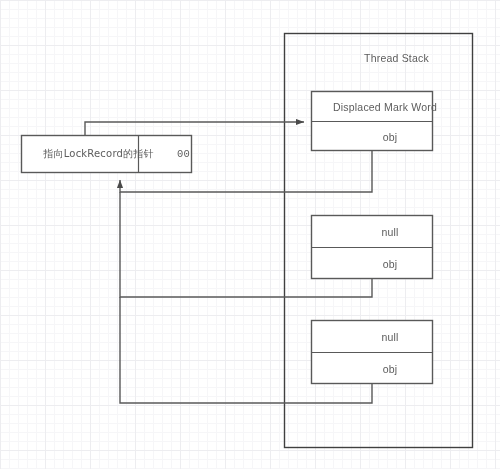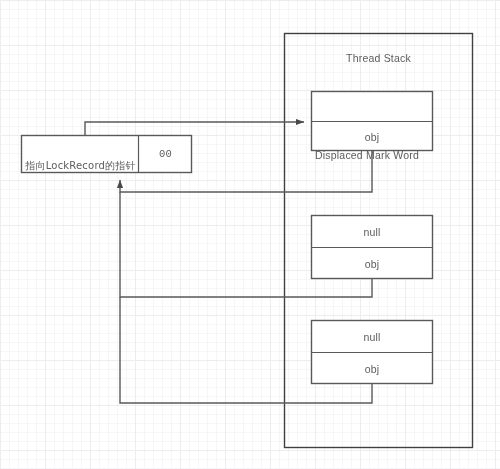--- a/index.html
+++ b/index.html
@@ -23,20 +23,21 @@
   }
   #diagram{position:absolute;left:0;top:0;width:500px;height:469px;}
   .node-label{
     position:absolute;
     display:flex;align-items:center;justify-content:center;
     color:#5c5c5c;
     font-size:10.5px;
     letter-spacing:.2px;
     white-space:nowrap;
     pointer-events:none;
+    padding-left:18px;
   }
   .cjk{font-family:"DejaVu Sans","Liberation Sans",sans-serif;font-size:10px;}
 </style>
 </head>
 <body>
 
 <div id="canvas"></div>
 
 <svg id="diagram" viewBox="0 0 500 469" xmlns="http://www.w3.org/2000/svg">
   <defs>
@@ -74,23 +75,23 @@
 
   <path d="M372,150.5 L372,192 L120,192 L120,180" fill="none" stroke="#595959" stroke-width="1.4" marker-end="url(#arrowU)"></path>
 
   <path d="M372,278.5 L372,297 L120,297 L120,192" fill="none" stroke="#595959" stroke-width="1.4"></path>
 
   <path d="M372,383.5 L372,403 L120,403 L120,297" fill="none" stroke="#595959" stroke-width="1.4"></path>
 </svg>
 
 <div class="node-label" style="left:284px;top:50px;width:189px;height:16px;">Thread Stack</div>
 
-<div class="node-label" style="left:311px;top:92px;width:112px;height:30px;margin-top:48px;">Displaced Mark Word</div>
+<div class="node-label" style="left:311px;top:92px;width:112px;height:30px;">Displaced Mark Word</div>
 <div class="node-label" style="left:311px;top:122px;width:122px;height:29px;">obj</div>
 
 <div class="node-label" style="left:311px;top:216px;width:122px;height:32px;">null</div>
 <div class="node-label" style="left:311px;top:248px;width:122px;height:31px;">obj</div>
 
 <div class="node-label" style="left:311px;top:321px;width:122px;height:32px;">null</div>
 <div class="node-label" style="left:311px;top:353px;width:122px;height:31px;">obj</div>
 
-<div class="node-label cjk" style="left:22px;top:148px;width:117px;height:36px;text-align:right;">指向LockRecord的指针</div>
+<div class="node-label cjk" style="left:22px;top:136px;width:117px;height:36px;text-align:right;">指向LockRecord的指针</div>
 <div class="node-label" style="left:139px;top:136px;width:53px;height:36px;font-family:Liberation Mono, monospace;">00</div>
 
 </body></html>

